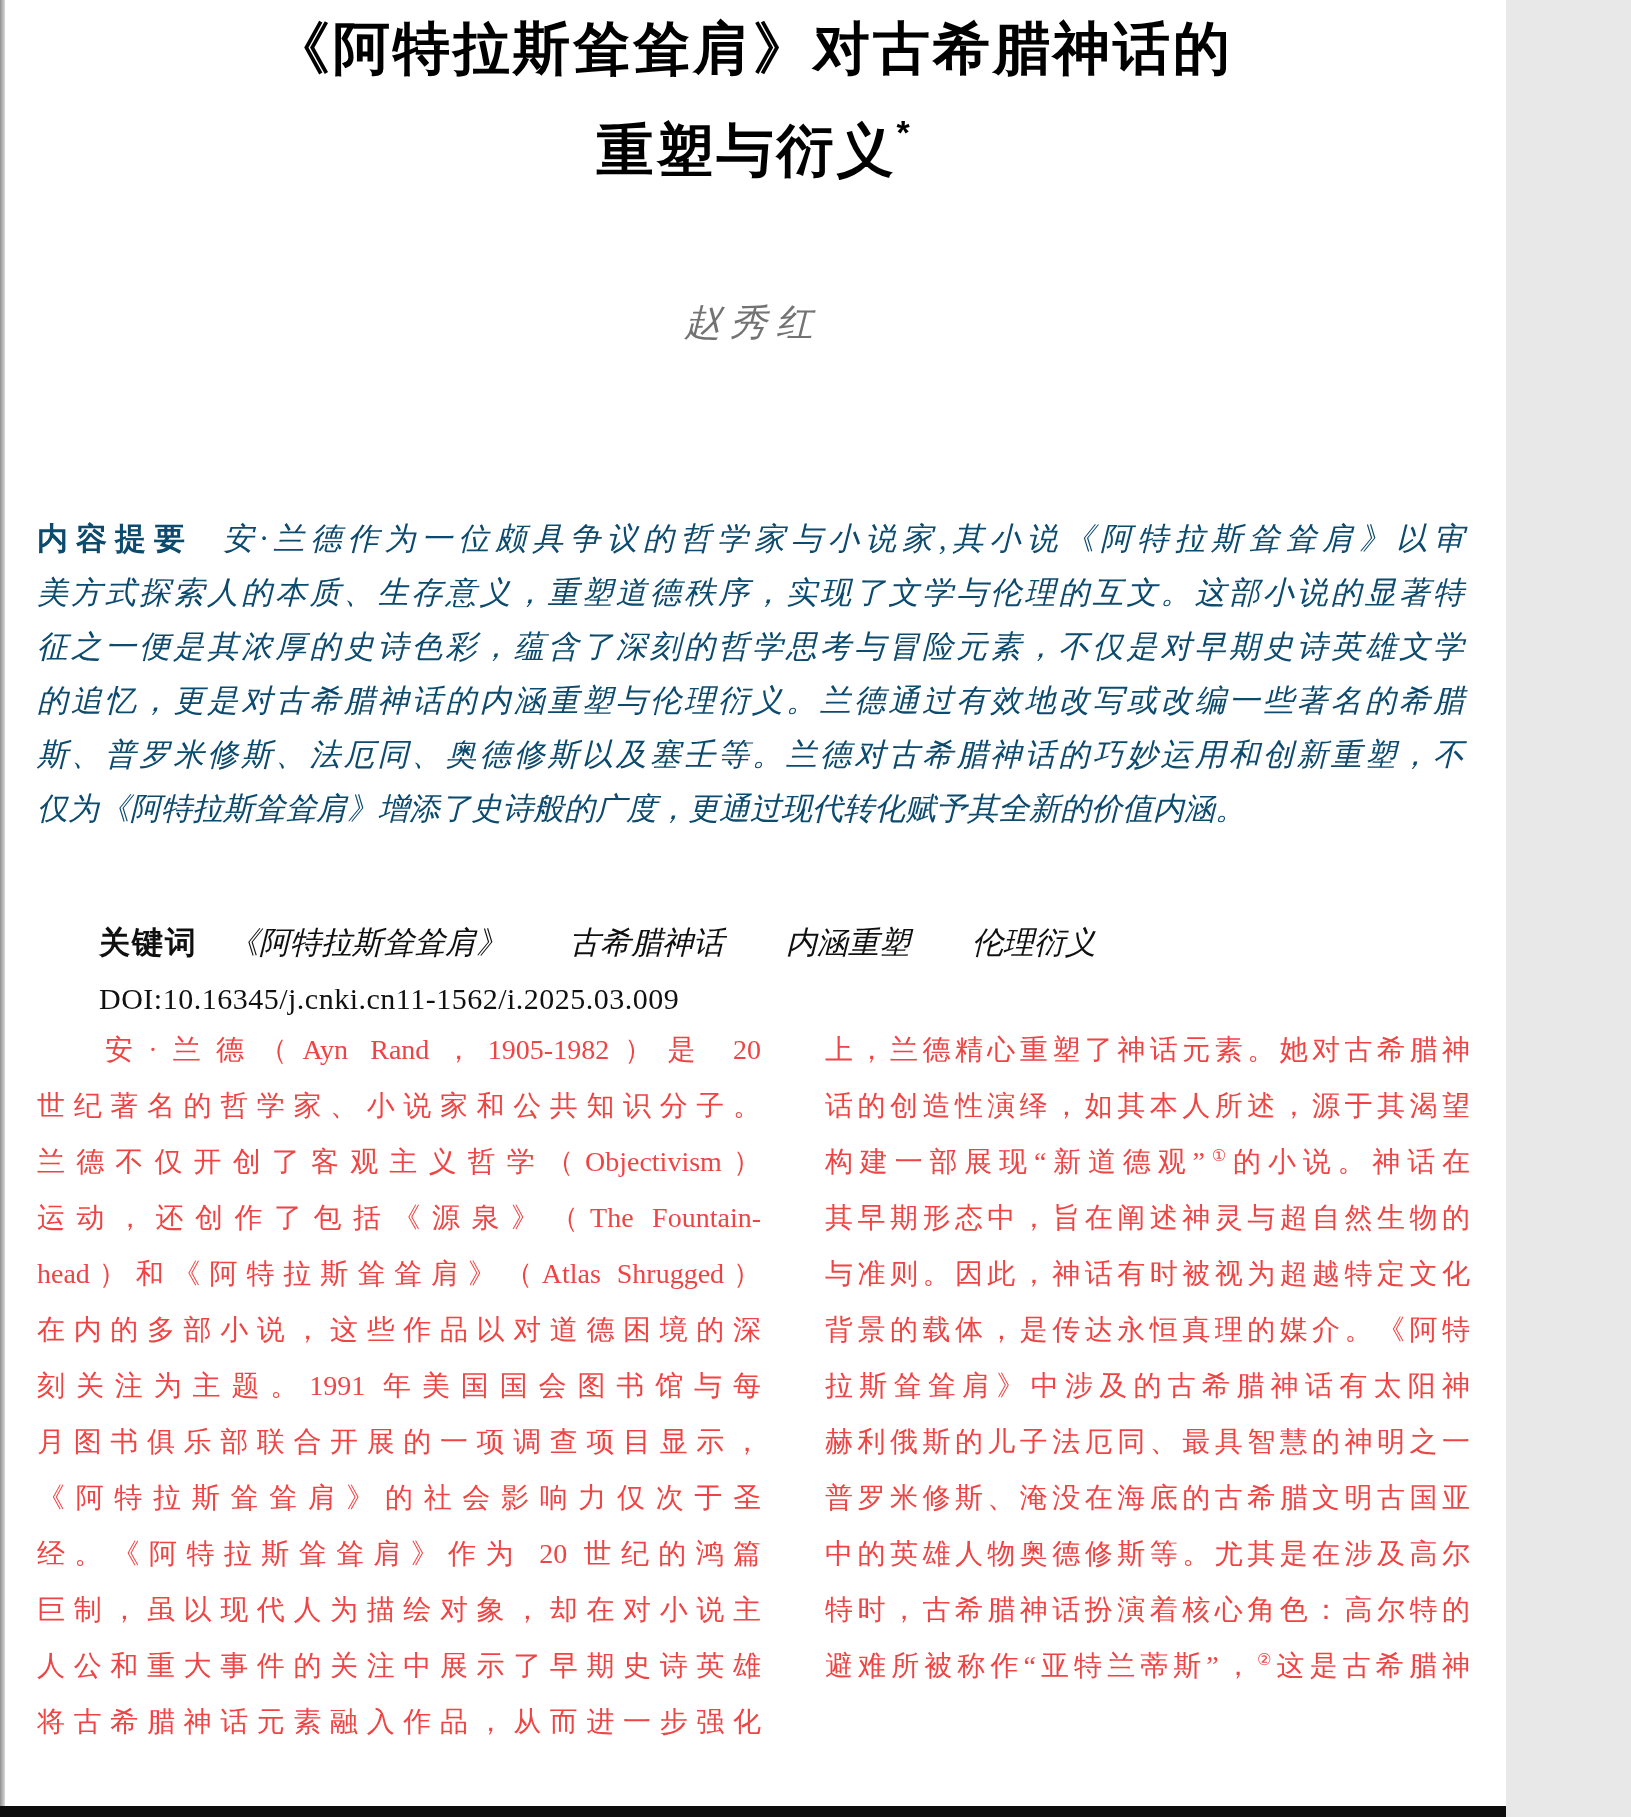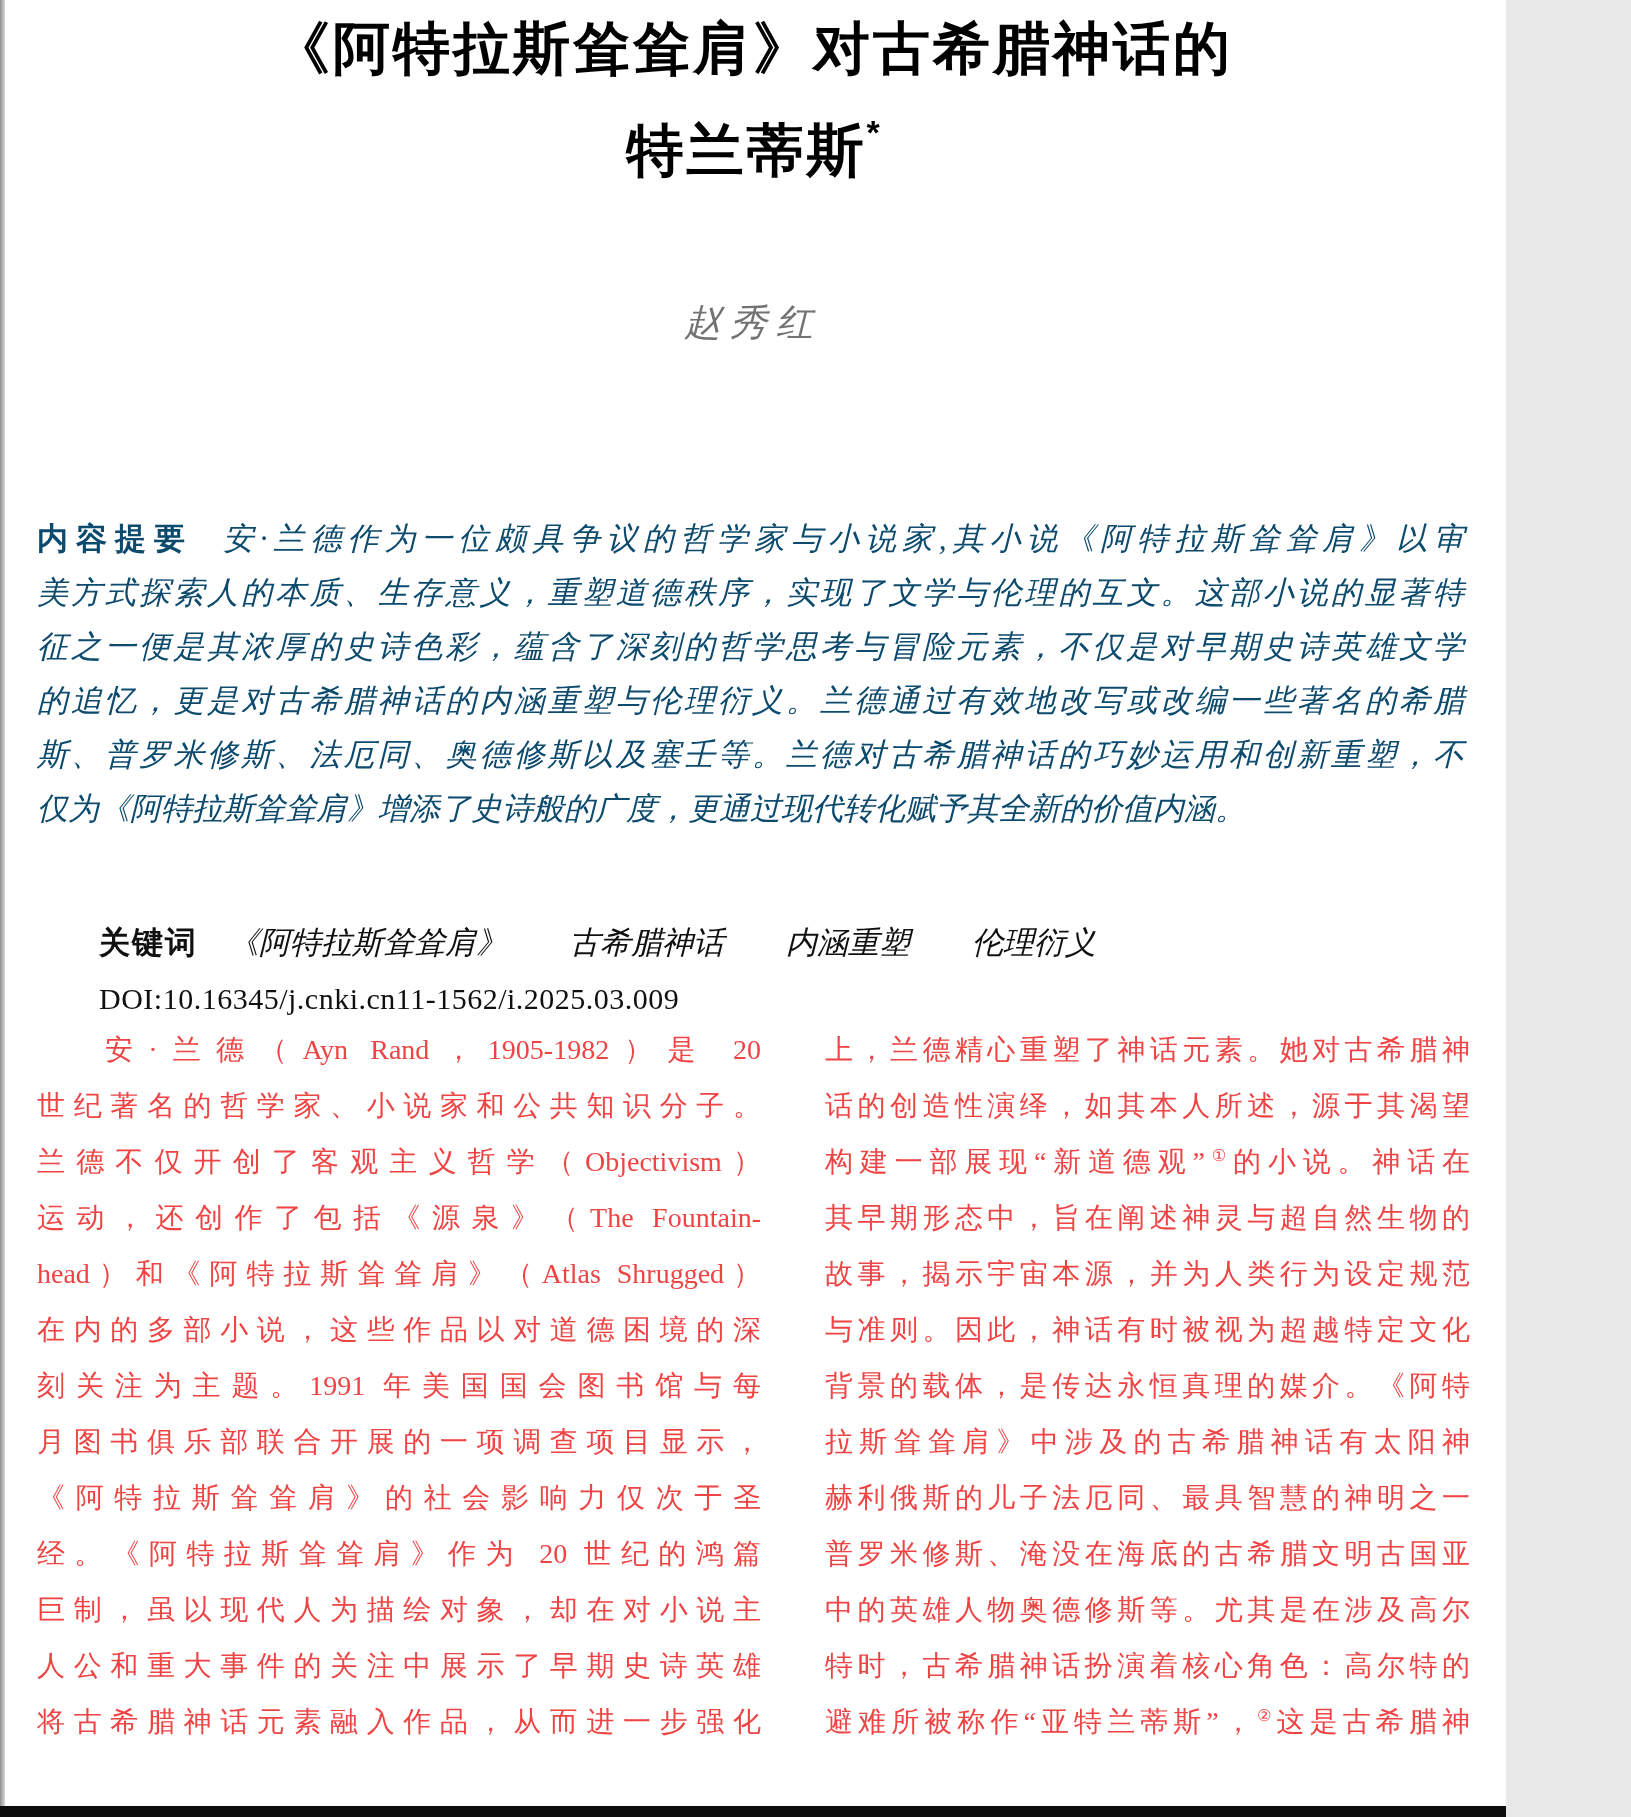--- a/index.html
+++ b/index.html
@@ -102,21 +102,21 @@
 </style>
 </head>
 <body>
 
 <div id="page">
 
   <div class="edge-shade"></div>
 
   <div class="title-block">
     <div>《阿特拉斯耸耸肩》对古希腊神话的</div>
-    <div><span>特兰蒂斯</span><span class="title-asterisk">*</span></div>
+    <div><span>重塑与衍义</span><span class="title-asterisk">*</span></div>
   </div>
 
   <div class="author-line">赵秀红</div>
 
   <div class="abstract-block">
     <div class="text-line">
       <span class="hei-label">内容提要</span><span>安·兰德作为一位颇具争议的哲学家与小说家,其小说《阿特拉斯耸耸肩》以审</span>
     </div>
     <div class="abstract-lines">
         <div class="text-line">美方式探索人的本质、生存意义，重塑道德秩序，实现了文学与伦理的互文。这部小说的显著特</div>
@@ -147,21 +147,20 @@
         <div class="text-line">经。《阿特拉斯耸耸肩》作为 20 世纪的鸿篇</div>
         <div class="text-line">巨制，虽以现代人为描绘对象，却在对小说主</div>
         <div class="text-line">人公和重大事件的关注中展示了早期史诗英雄</div>
         <div class="text-line">将古希腊神话元素融入作品，从而进一步强化</div>
       </div>
     <div class="col col-right">
         <div class="text-line">上，兰德精心重塑了神话元素。她对古希腊神</div>
         <div class="text-line">话的创造性演绎，如其本人所述，源于其渴望</div>
         <div class="text-line">构建一部展现“新道德观”<sup class="fn-mark">①</sup>的小说。神话在</div>
         <div class="text-line">其早期形态中，旨在阐述神灵与超自然生物的</div>
-        <div class="text-line">故事，揭示宇宙本源，并为人类行为设定规范</div>
         <div class="text-line">与准则。因此，神话有时被视为超越特定文化</div>
         <div class="text-line">背景的载体，是传达永恒真理的媒介。《阿特</div>
         <div class="text-line">拉斯耸耸肩》中涉及的古希腊神话有太阳神</div>
         <div class="text-line">赫利俄斯的儿子法厄同、最具智慧的神明之一</div>
         <div class="text-line">普罗米修斯、淹没在海底的古希腊文明古国亚</div>
         <div class="text-line">中的英雄人物奥德修斯等。尤其是在涉及高尔</div>
         <div class="text-line">特时，古希腊神话扮演着核心角色：高尔特的</div>
         <div class="text-line">避难所被称作“亚特兰蒂斯”，<sup class="fn-mark">②</sup>这是古希腊神</div>
       </div>
   </div>

